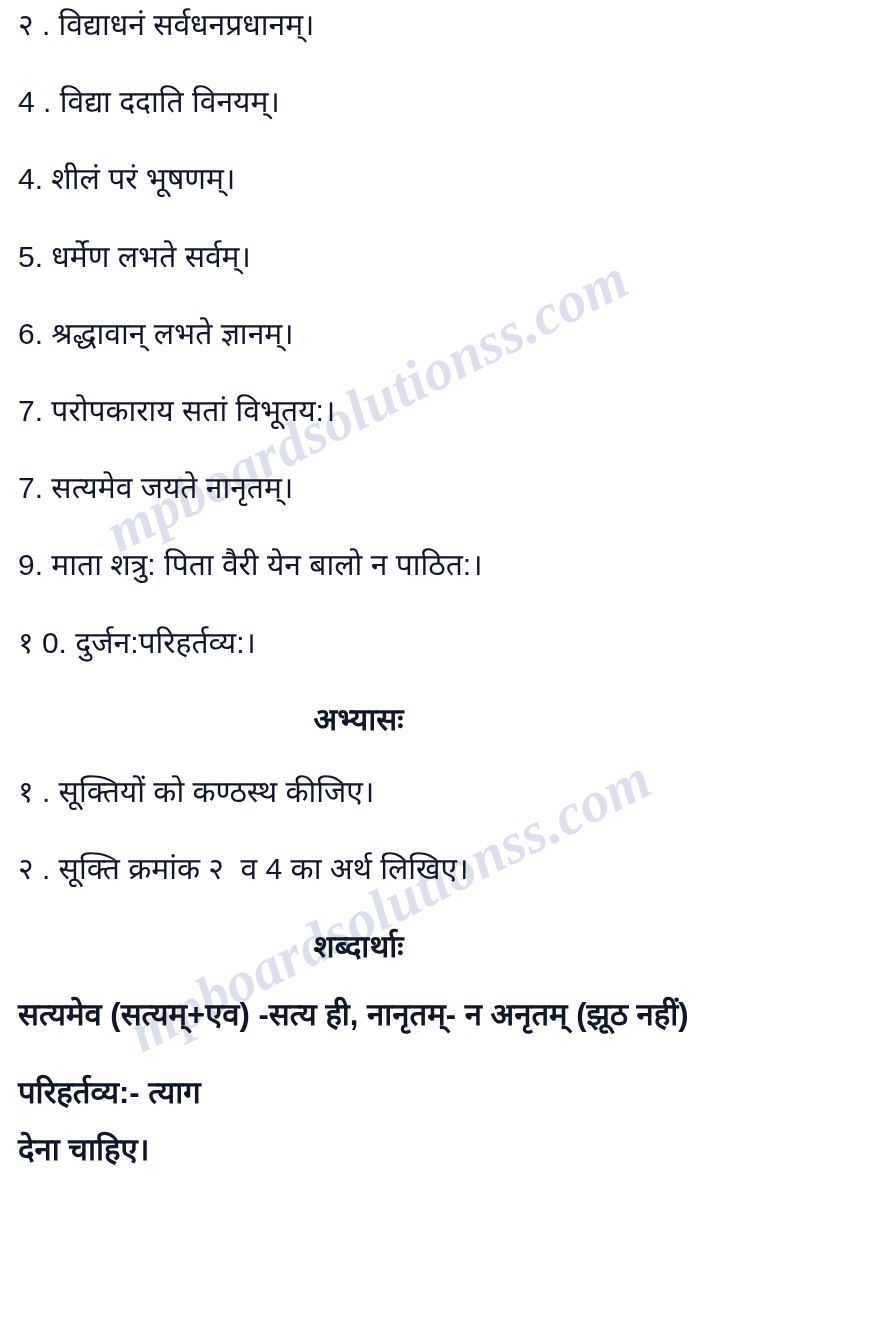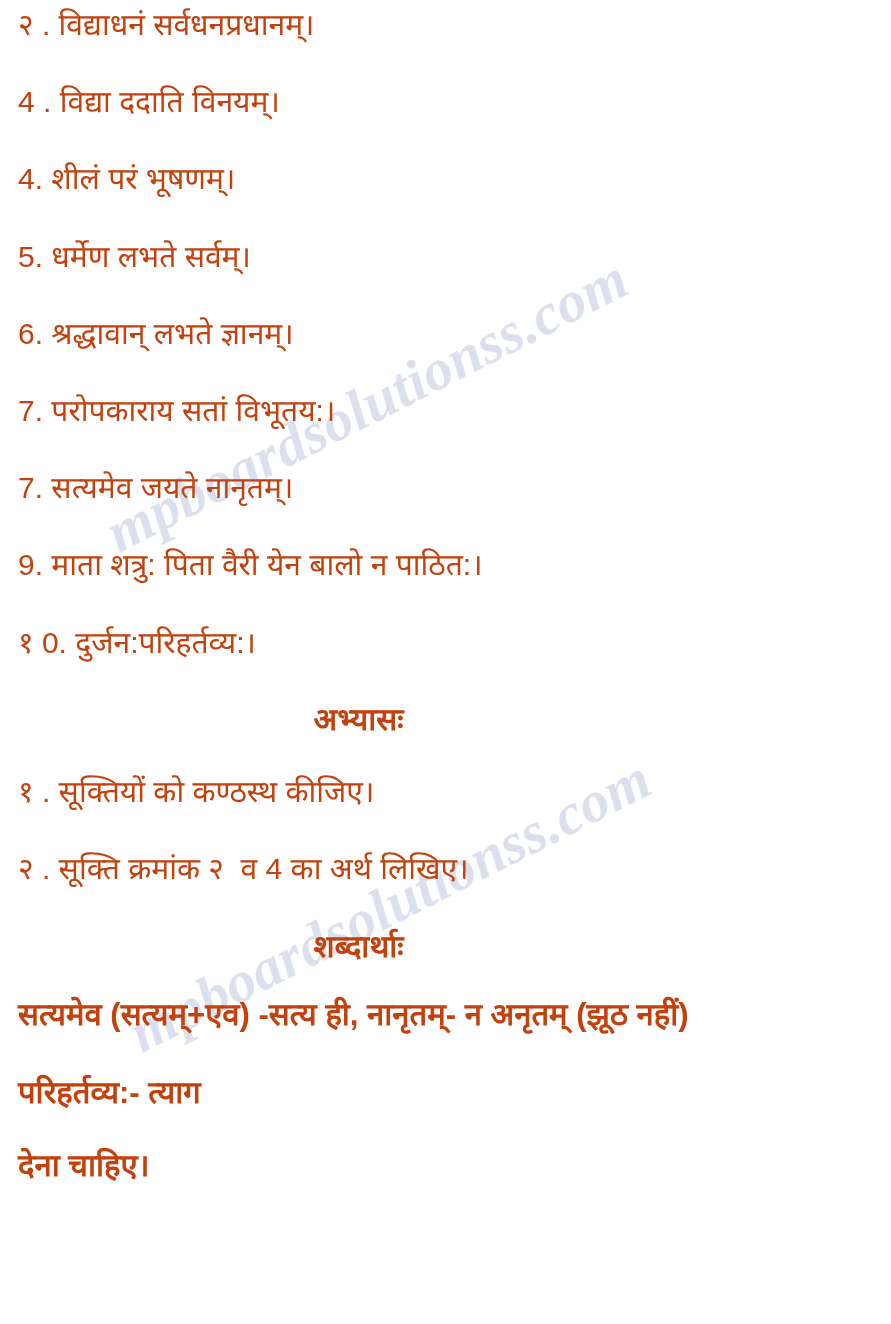--- a/index.html
+++ b/index.html
@@ -49,21 +49,21 @@
     font-size: 58px;
     transform: rotate(-27deg);
   }
 
   
   .doc-line {
     position: relative;
     font-family: "Liberation Sans", sans-serif;
     font-size: 30px;
     line-height: 1.24;
-    color: #c2410c;
+    color: #0f172a;
     white-space: pre-wrap;
     z-index: 2;
   }
 
   .list-line {
     margin: 0 0 40px 0;
   }
   .list-line.first {
     margin-top: 6px;
   }
@@ -80,21 +80,21 @@
     margin-bottom: 30px;
     padding-right: 174px;
   }
 
   .gloss-line {
     margin: 0 0 40px 0;
     font-size: 31px;
     font-weight: bold;
   }
   .gloss-line.tight {
-    margin-bottom: 34px;
+    margin-bottom: 18px;
   }
   .gloss-line.last {
     margin-bottom: 16px;
   }
 </style>
 </head>
 <body>
 
 <div class="page">
 

